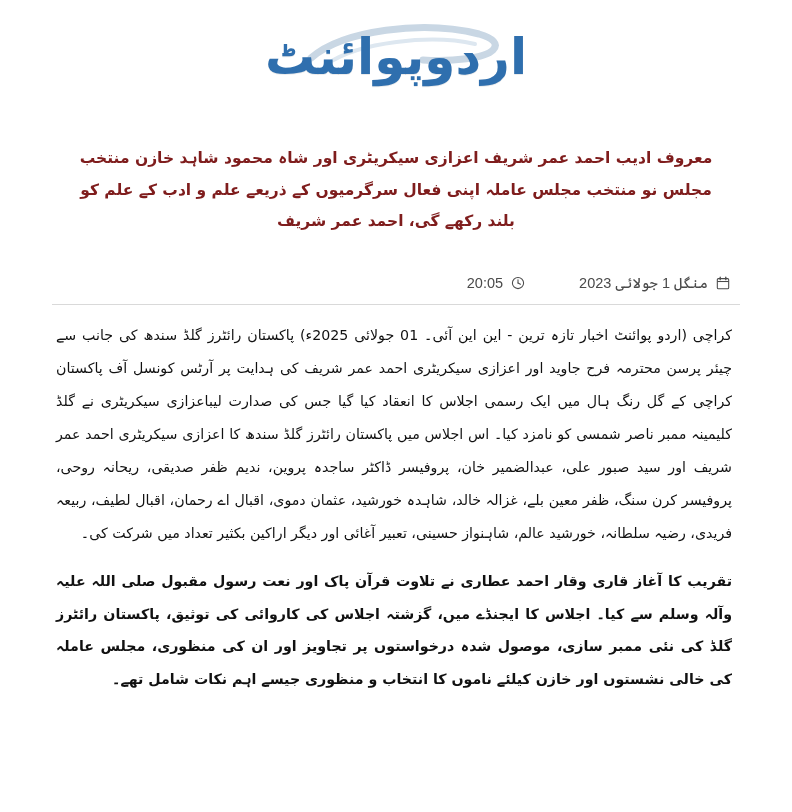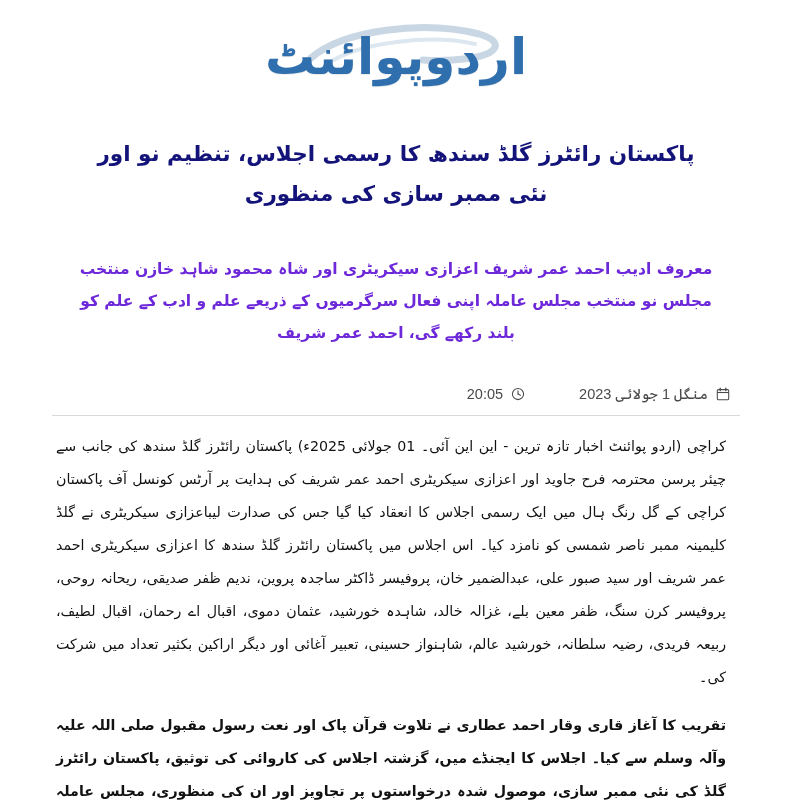--- a/index.html
+++ b/index.html
@@ -72,21 +72,21 @@
     line-height: 1.85;
     text-align: center;
     direction: rtl;
     padding: 16px 78px 0 78px;
     box-sizing: border-box;
     letter-spacing: 0px;
   }
 
   
   .subheadline {
-    color: #6d28d9;
+    color: #7f1d1d;
     font-family: "DejaVu Sans", "Liberation Sans", sans-serif;
     font-size: 15.5px;
     font-weight: 700;
     line-height: 2.05;
     text-align: center;
     direction: rtl;
     padding: 26px 66px 0 66px;
     box-sizing: border-box;
   }
 
@@ -137,21 +137,21 @@
     padding: 14px 56px 10px 56px;
     direction: rtl;
     text-align: justify;
     box-sizing: border-box;
   }
   .para {
     font-family: "DejaVu Sans", "Liberation Sans", sans-serif;
     font-size: 14.2px;
     line-height: 2.32;
     color: #111111;
-    margin: 0 10px 15px 0;
+    margin: 0 4px 15px 0;
     text-align: justify;
     text-justify: inter-word;
     direction: rtl;
   }
   .para:last-child {
     margin-bottom: 0;
     font-weight: bold;
   }
 </style>
 </head>
@@ -162,21 +162,20 @@
   <div class="logo-wrap">
     <div class="logo">
       <svg class="logo-swoosh" viewBox="0 0 200 46" aria-hidden="true">
         <path d="M8 34 C 40 6, 120 -4, 176 10 C 190 14, 196 20, 190 26 C 182 34, 150 38, 120 36" fill="none" stroke="#c9d7e4" stroke-width="7" stroke-linecap="round"></path>
         <path d="M24 40 C 56 18, 128 10, 172 20" fill="none" stroke="#dde7f0" stroke-width="4" stroke-linecap="round"></path>
       </svg>
       <span class="logo-text">اردوپوائنٹ</span>
     </div>
   </div>
 
-  <h1 class="headline">پاکستان رائٹرز گلڈ سندھ کا رسمی اجلاس، تنظیم نو اور نئی ممبر سازی کی منظوری</h1>
 
   <h2 class="subheadline">معروف ادیب احمد عمر شریف اعزازی سیکریٹری اور شاہ محمود شاہد خازن منتخب مجلس نو منتخب مجلس عاملہ اپنی فعال سرگرمیوں کے ذریعے علم و ادب کے علم کو بلند رکھے گی، احمد عمر شریف</h2>
 
   <div class="meta-bar">
 
     <div class="meta-item">
       <span class="meta-icon" aria-hidden="true">
         <svg width="14" height="14" viewBox="0 0 16 16">
           <rect x="1.5" y="3" width="13" height="11.5" rx="1.2" fill="none" stroke="#4a4a4a" stroke-width="1.2"></rect>
           <line x1="1.5" y1="6.3" x2="14.5" y2="6.3" stroke="#4a4a4a" stroke-width="1.2"></line>

